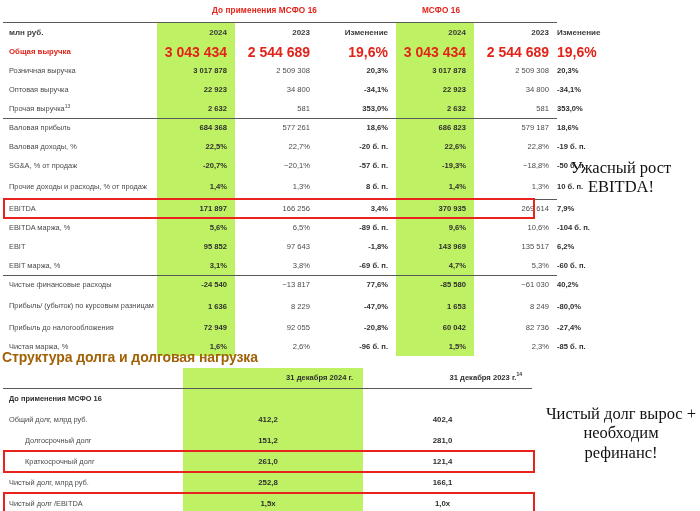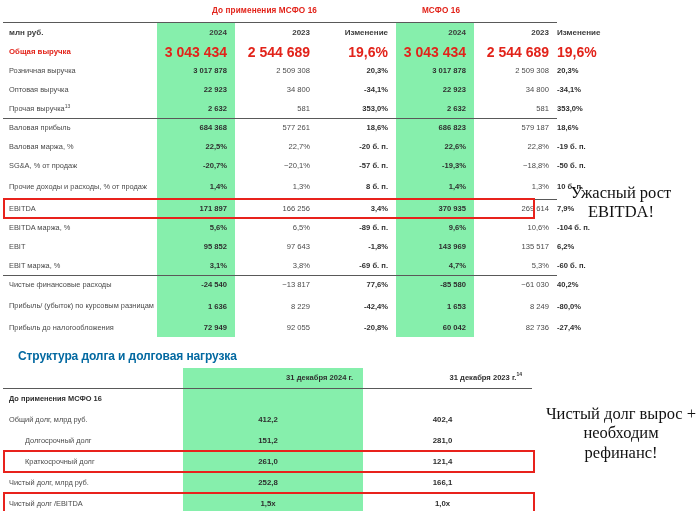--- a/index.html
+++ b/index.html
@@ -95,36 +95,36 @@
   .num.b { font-weight: bold; color: #2f2f2f; }
   .num.n { font-weight: normal; }
 
   tr.r { height: 19px; }
   tr.r2 { height: 24px; }
 
   tr.red td { color: #e2231a !important; font-weight: bold; }
   tr.red td.lbl { font-size: 7.8px; }
   tr.red td.num { font-size: 14px; }
 
-  .shade { background: #86efac; }
+  .shade { background: #bef264; }
 
   sup {
     font-size: 5px;
     vertical-align: super;
     line-height: 0;
   }
 
   
   .section-title {
     position: absolute;
-    left: 18px;
+    left: 2px;
     top: 349px;
-    font-size: 12px;
+    font-size: 14px;
     font-weight: bold;
-    color: #0369a1;
+    color: #a16207;
     letter-spacing: -.1px;
   }
 
   
   .debt-wrap {
     position: absolute;
     left: 3px;
     top: 368px;
     width: 529px;
   }
@@ -173,21 +173,21 @@
   
   .annot {
     position: absolute;
     font-family: "Liberation Serif", serif;
     color: #111111;
     text-align: center;
     font-size: 16.5px;
     line-height: 1.18;
     font-weight: normal;
   }
-  #annot-ebitda { left: 545px; top: 183px; width: 152px; }
+  #annot-ebitda { left: 545px; top: 158px; width: 152px; }
   #annot-debt   { left: 545px; top: 404px; width: 152px; }
 </style>
 </head>
 <body>
 
 <div class="page">
 
   <div class="doc">
 
     <div class="group-head">
@@ -253,21 +253,21 @@
           <tr class="r rowline">
             <td class="lbl"><span>Валовая прибыль</span></td>
             <td class="num b shade">684 368</td>
             <td class="num n">577 261</td>
             <td class="num b">18,6%</td>
             <td class="num b shade">686 823</td>
             <td class="num n">579 187</td>
             <td class="num b">18,6%</td>
           </tr>
           <tr class="r">
-            <td class="lbl"><span>Валовая маржа, %</span></td>
+            <td class="lbl"><span>Валовая доходы, %</span></td>
             <td class="num b shade">22,5%</td>
             <td class="num n">22,7%</td>
             <td class="num b">-20 б. п.</td>
             <td class="num b shade">22,6%</td>
             <td class="num n">22,8%</td>
             <td class="num b">-19 б. п.</td>
           </tr>
           <tr class="r">
             <td class="lbl"><span>SG&amp;A, % от продаж</span></td>
             <td class="num b shade">-20,7%</td>
@@ -328,33 +328,42 @@
             <td class="num n">−13 817</td>
             <td class="num b">77,6%</td>
             <td class="num b shade">-85 580</td>
             <td class="num n">−61 030</td>
             <td class="num b">40,2%</td>
           </tr>
           <tr class="r r2">
             <td class="lbl"><span>Прибыль/ (убыток) по курсовым разницам</span></td>
             <td class="num b shade">1 636</td>
             <td class="num n">8 229</td>
-            <td class="num b">-42,4%</td>
+            <td class="num b">-47,0%</td>
             <td class="num b shade">1 653</td>
             <td class="num n">8 249</td>
             <td class="num b">-80,0%</td>
           </tr>
           <tr class="r">
             <td class="lbl"><span>Прибыль до налогообложения</span></td>
             <td class="num b shade">72 949</td>
             <td class="num n">92 055</td>
             <td class="num b">-20,8%</td>
             <td class="num b shade">60 042</td>
             <td class="num n">82 736</td>
             <td class="num b">-27,4%</td>
+          </tr>
+          <tr class="r">
+            <td class="lbl"><span>Чистая маржа, %</span></td>
+            <td class="num b shade">1,6%</td>
+            <td class="num n">2,6%</td>
+            <td class="num b">-96 б. п.</td>
+            <td class="num b shade">1,5%</td>
+            <td class="num n">2,3%</td>
+            <td class="num b">-85 б. п.</td>
           </tr>
         </tbody>
     </table>
 
     <div class="section-title">Структура долга и долговая нагрузка</div>
 
     <div class="debt-wrap">
       <table class="debt">
         <colgroup>
             <col class="d-label">

